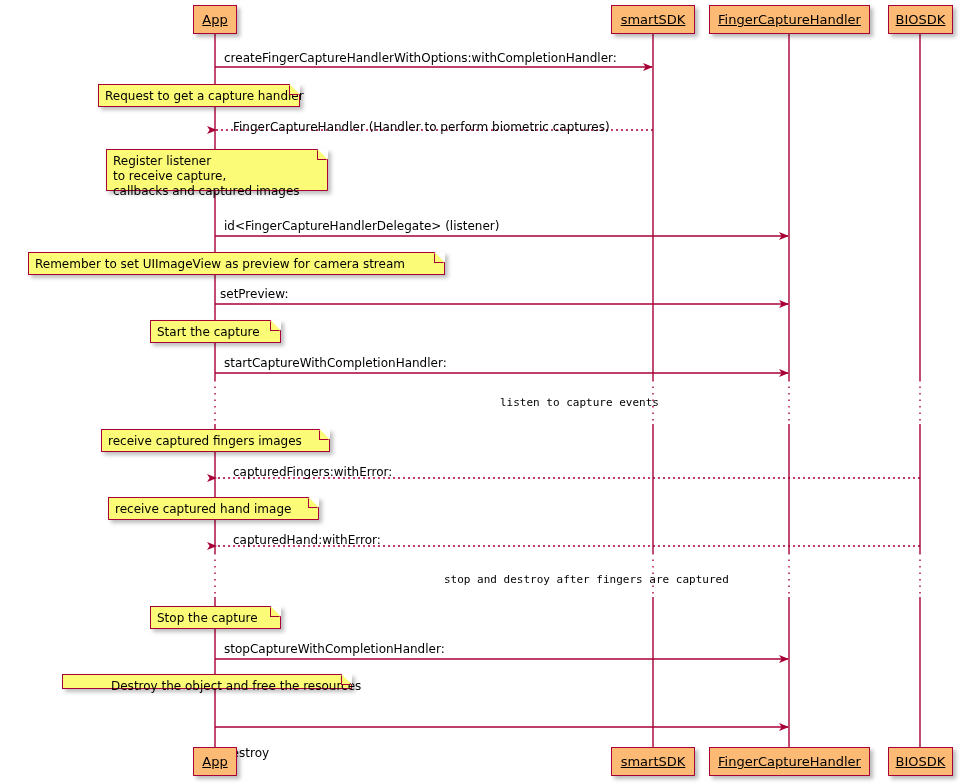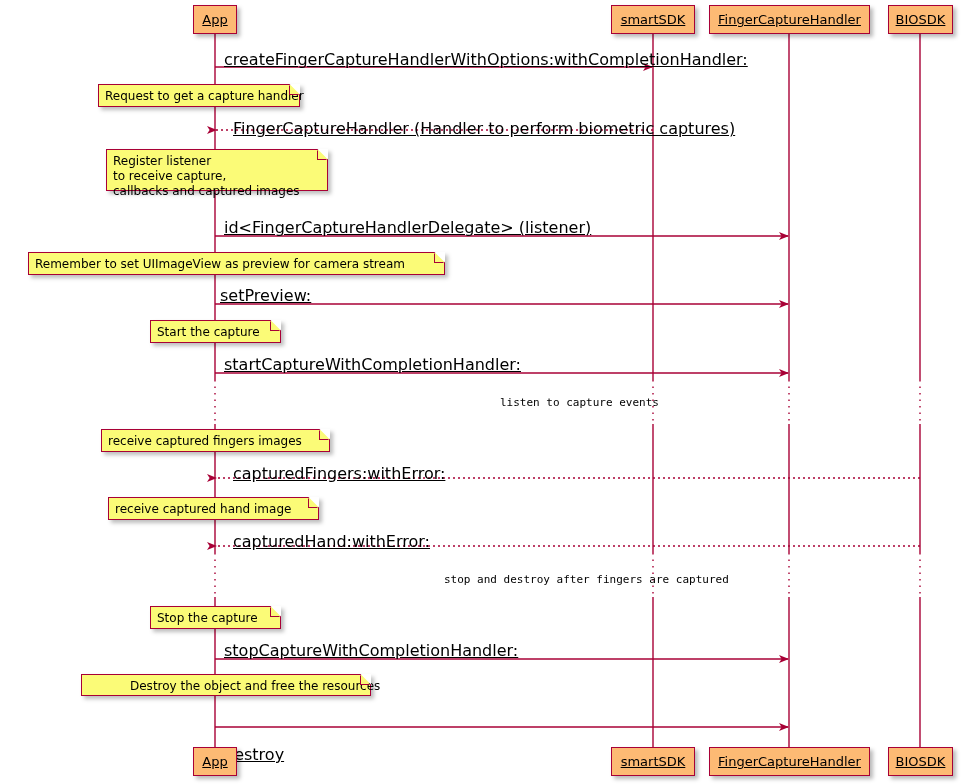--- a/index.html
+++ b/index.html
@@ -42,26 +42,25 @@
     white-space: nowrap;
     box-shadow: 3px 3px 4px rgba(0,0,0,0.28);
     z-index: 6;
     text-decoration: underline;
   }
 
   
   .msg-label {
     position: absolute;
     font-family: "DejaVu Sans", sans-serif;
-    font-size: 16px;
+    font-size: 12px;
     color: #000000;
     white-space: nowrap;
     line-height: 1;
     z-index: 5;
-    text-decoration: underline;
   }
 
   
   .note {
     position: absolute;
     box-sizing: border-box;
     background: #FBFB77;
     border: 1.2px solid #A80036;
     color: #000000;
     font-family: "DejaVu Sans", sans-serif;
@@ -195,20 +194,20 @@
   <div id="notes-layer">
       <div class="note" style="left: 98px; top: 84px; width: 202px; height: 23px;"><span>Request to get a capture handler</span><span class="fold-clip"></span><span class="fold" style="clip-path: polygon(0px 0px, 0px 100%, 100% 100%);"></span></div>
       <div class="note" style="left: 106px; top: 149px; width: 222px; height: 42px;"><span>Register listener
 to receive capture,
 callbacks and captured images</span><span class="fold-clip"></span><span class="fold" style="clip-path: polygon(0px 0px, 0px 100%, 100% 100%);"></span></div>
       <div class="note" style="left: 8px; top: 252px; width: 417px; height: 23px; margin-left: 20px;"><span>Remember to set UIImageView as preview for camera stream</span><span class="fold-clip"></span><span class="fold" style="clip-path: polygon(0px 0px, 0px 100%, 100% 100%);"></span></div>
       <div class="note" style="left: 150px; top: 320px; width: 131px; height: 23px;"><span>Start the capture</span><span class="fold-clip"></span><span class="fold" style="clip-path: polygon(0px 0px, 0px 100%, 100% 100%);"></span></div>
       <div class="note" style="left: 101px; top: 429px; width: 229px; height: 23px;"><span>receive captured fingers images</span><span class="fold-clip"></span><span class="fold" style="clip-path: polygon(0px 0px, 0px 100%, 100% 100%);"></span></div>
       <div class="note" style="left: 108px; top: 497px; width: 211px; height: 23px;"><span>receive captured hand image</span><span class="fold-clip"></span><span class="fold" style="clip-path: polygon(0px 0px, 0px 100%, 100% 100%);"></span></div>
       <div class="note" style="left: 150px; top: 606px; width: 131px; height: 23px;"><span>Stop the capture</span><span class="fold-clip"></span><span class="fold" style="clip-path: polygon(0px 0px, 0px 100%, 100% 100%);"></span></div>
-      <div class="note" style="left: 81px; top: 674px; width: 290px; height: 22px; padding-left: 48px;"><span>Destroy the object and free the resources</span><span class="fold-clip"></span><span class="fold" style="clip-path: polygon(0px 0px, 0px 100%, 100% 100%);"></span></div>
+      <div class="note" style="left: 62px; top: 674px; width: 290px; height: 15px; padding-left: 48px;"><span>Destroy the object and free the resources</span><span class="fold-clip"></span><span class="fold" style="clip-path: polygon(0px 0px, 0px 100%, 100% 100%);"></span></div>
     </div>
   <div id="delays-layer">
       <div class="delay-text" style="left: 500px; top: 397px;">listen to capture events</div>
       <div class="delay-text" style="left: 444px; top: 574px;">stop and destroy after fingers are captured</div>
     </div>
 
 </div>
 
 </body></html>

